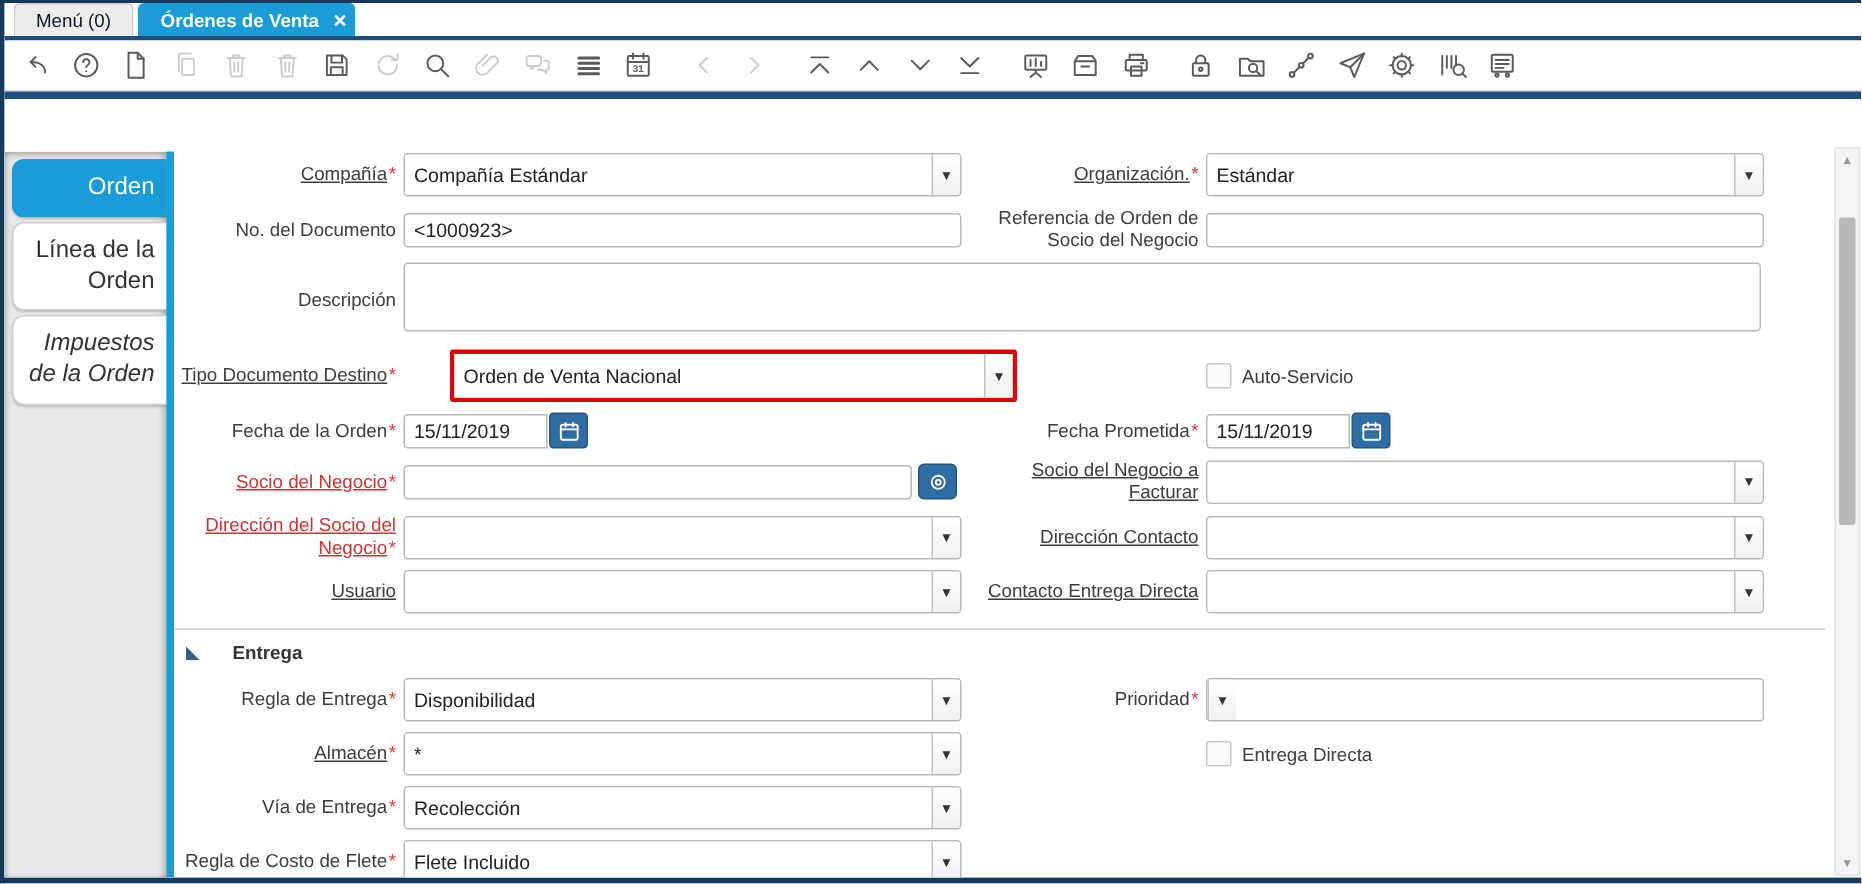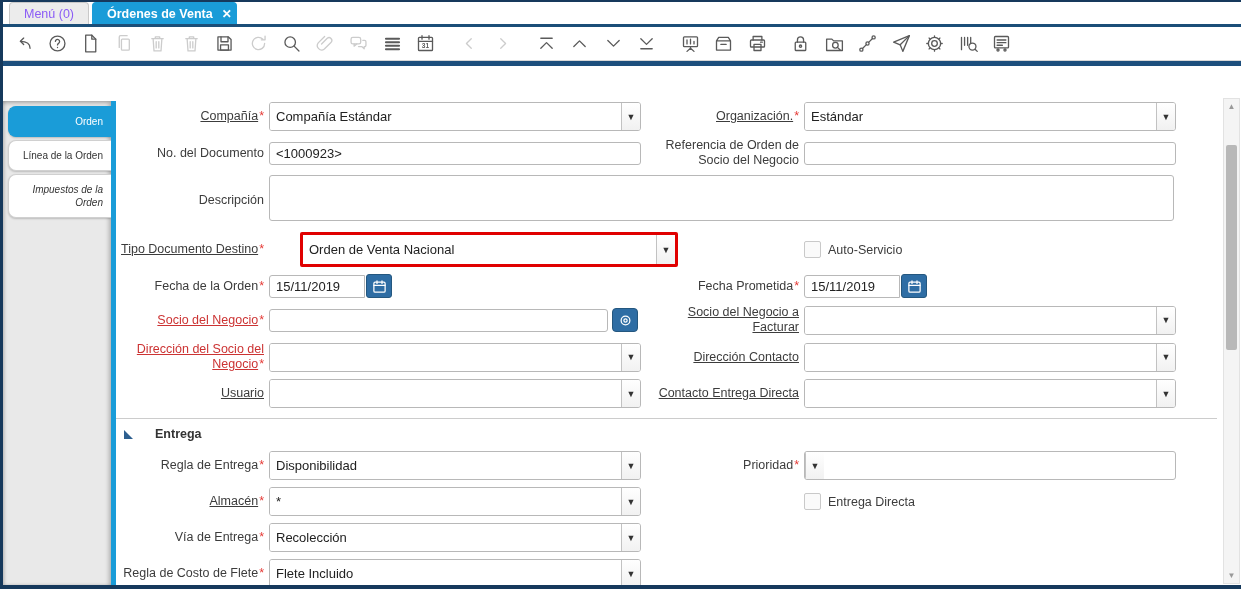--- a/index.html
+++ b/index.html
@@ -4,21 +4,21 @@
 <style>
   * { margin:0; padding:0; box-sizing:border-box; }
   html,body { background:#fff; }
   body { font-family:"Liberation Sans", sans-serif; width:1241px; height:589px; overflow:hidden; }
 
   .win { position:relative; width:1241px; height:589px; overflow:hidden; background:#fff;
          border-left:3px solid #16395c; border-top:2px solid #16395c; border-bottom:4px solid #16395c; }
 
   
   .tabstrip { height:25px; background:#fff; border-bottom:3px solid #1b4e78; display:flex; align-items:flex-end; padding-left:6px; }
-  .tab { height:22px; display:flex; align-items:center; padding:0 14px; font-size:12.5px; color:#8b5cf6;
+  .tab { height:22px; display:flex; align-items:center; padding:0 14px; font-size:12.5px; color:#0f172a;
          background:#ececec; border:1px solid #c9c9c9; border-bottom:none; border-radius:4px 4px 0 0; margin-right:3px; cursor:default; }
   .tab.active { background:#1a9cd8; border-color:#1a9cd8; color:#fff; font-weight:bold; padding-right:4px; }
   .tab .close { margin-left:9px; font-weight:bold; font-size:12px; color:#fff; }
 
   
   .toolbar { height:34px; background:#fff; border-bottom:1px solid #d8d8d8; display:flex; align-items:center; padding-left:10px; }
   .tb-btn { width:21px; height:21px; margin-right:12.5px; display:inline-flex; color:#5a5a5a; }
   .tb-btn.gap { margin-left:10px; }
   .tb-btn.disabled { color:#ccc; }
   .tb-btn svg { width:21px; height:21px; stroke:currentColor; fill:none; stroke-width:1.5; stroke-linecap:round; stroke-linejoin:round; }
@@ -27,21 +27,21 @@
   .navband { height:5px; background:#1d4f7d; }
 
   
   .main { position:relative; height:519px; background:#fff; }
 
   .sidebar { position:absolute; left:0; top:35px; bottom:0; width:108px; background:#e9e9e9;
              box-shadow:inset -2px 2px 4px rgba(0,0,0,.25), inset 2px 0 3px rgba(0,0,0,.15); padding-top:3px; }
   .accent-strip { position:absolute; left:108px; top:35px; bottom:0; width:5px; background:#1a9cd8; }
 
   .side-tab { margin:2px 0 3px 5px; background:#fff; border:1px solid #d0d0d0; border-right:none;
-              border-radius:8px 0 0 8px; padding:8px 8px 8px 0; text-align:right; font-size:10px; color:#333;
+              border-radius:8px 0 0 8px; padding:8px 8px 8px 0; text-align:right; font-size:16px; color:#333;
               line-height:1.3; box-shadow:0 1px 2px rgba(0,0,0,.2); cursor:pointer; }
   .side-tab.active { background:#1a9cd8; border-color:#1a9cd8; color:#fff; border-radius:8px 0 0 8px; }
   .side-tab.italic { font-style:italic; }
 
   
   .content { position:absolute; left:113px; right:24px; top:0; bottom:0; padding-top:36px; overflow:hidden; }
 
   .row { display:flex; align-items:center; margin-bottom:7px; }
   .lbl { font-size:12.5px; color:#3c3c3c; text-align:right; line-height:1.2; }
   .lbl-l { width:148px; flex:0 0 148px; }

